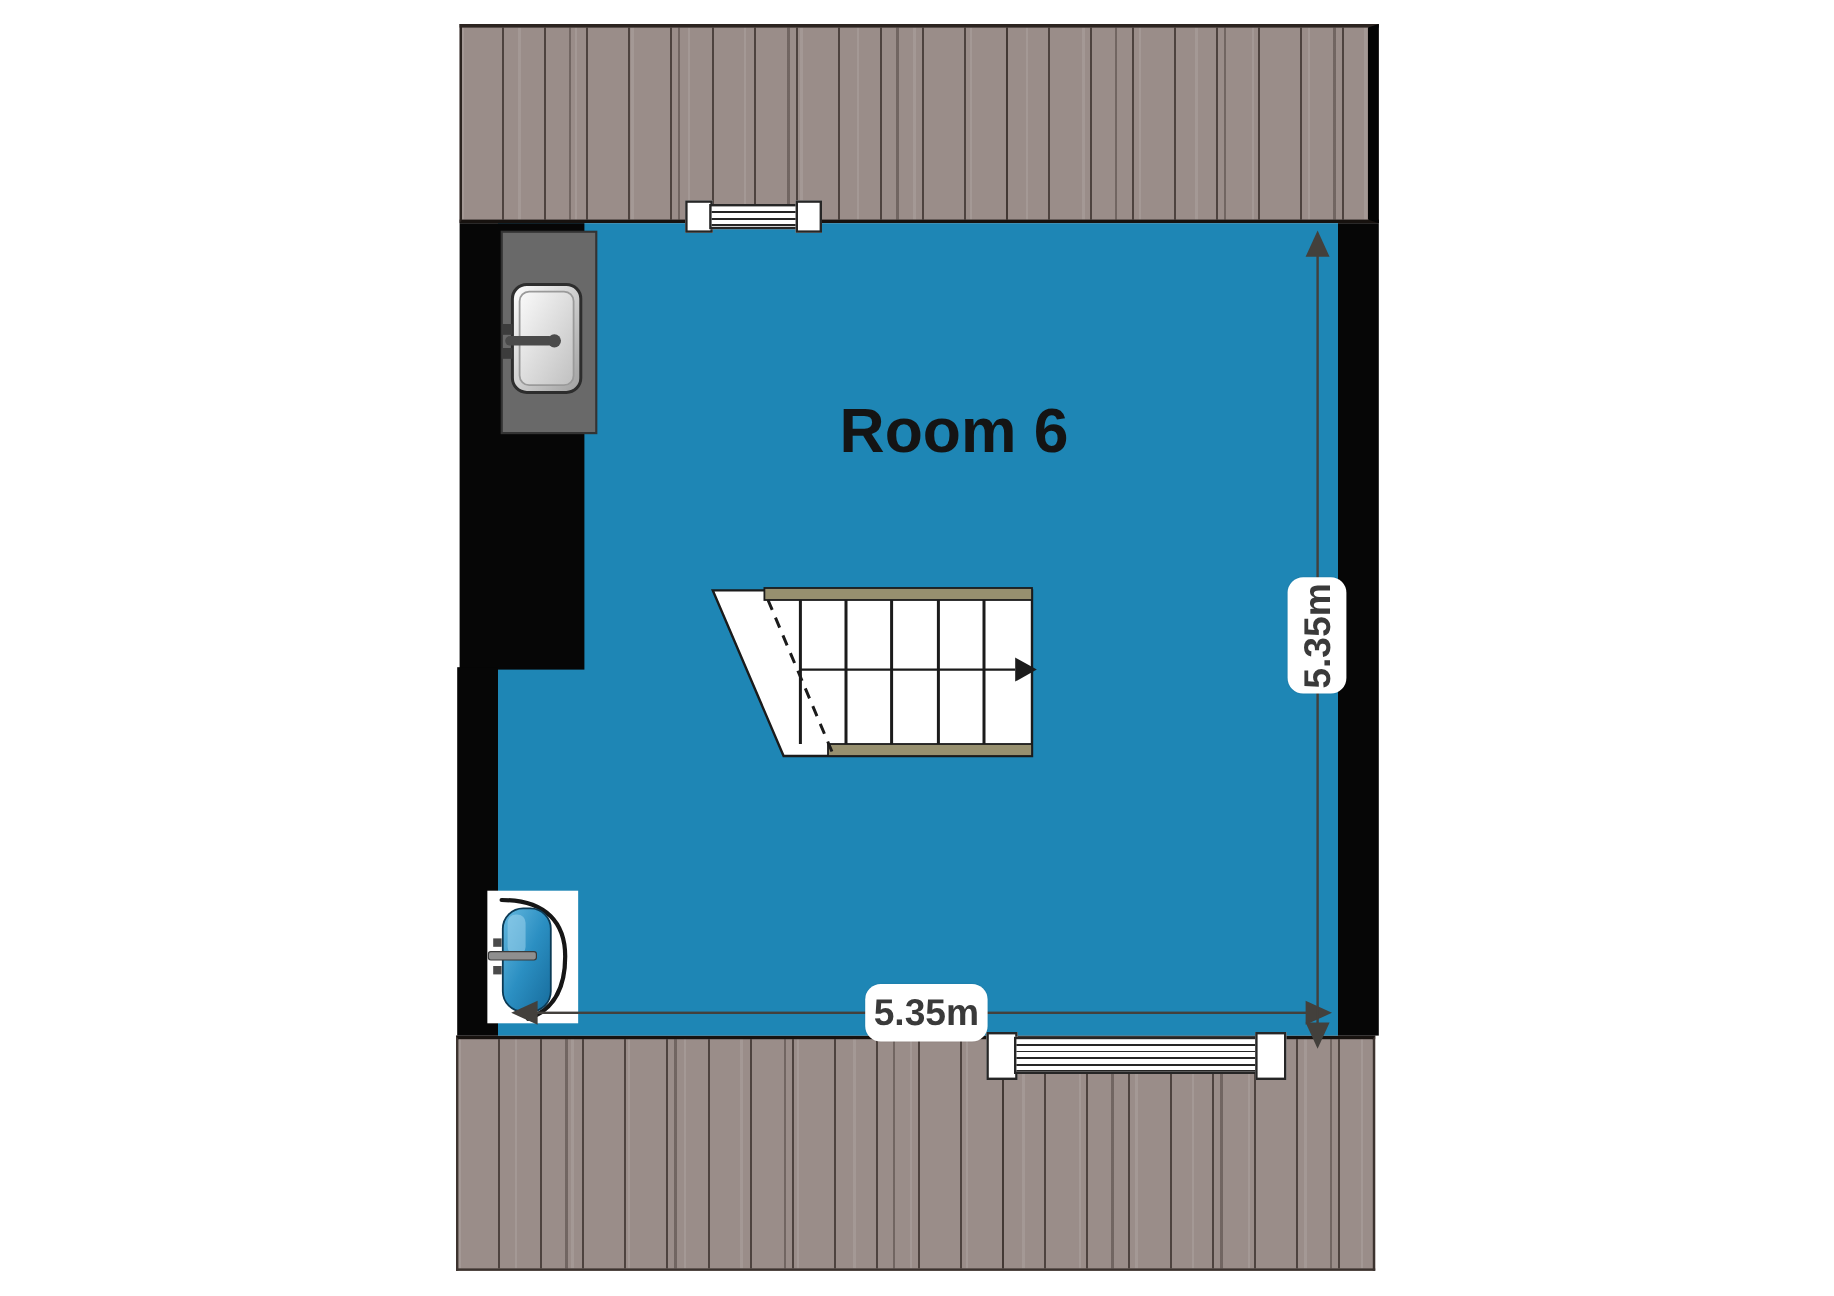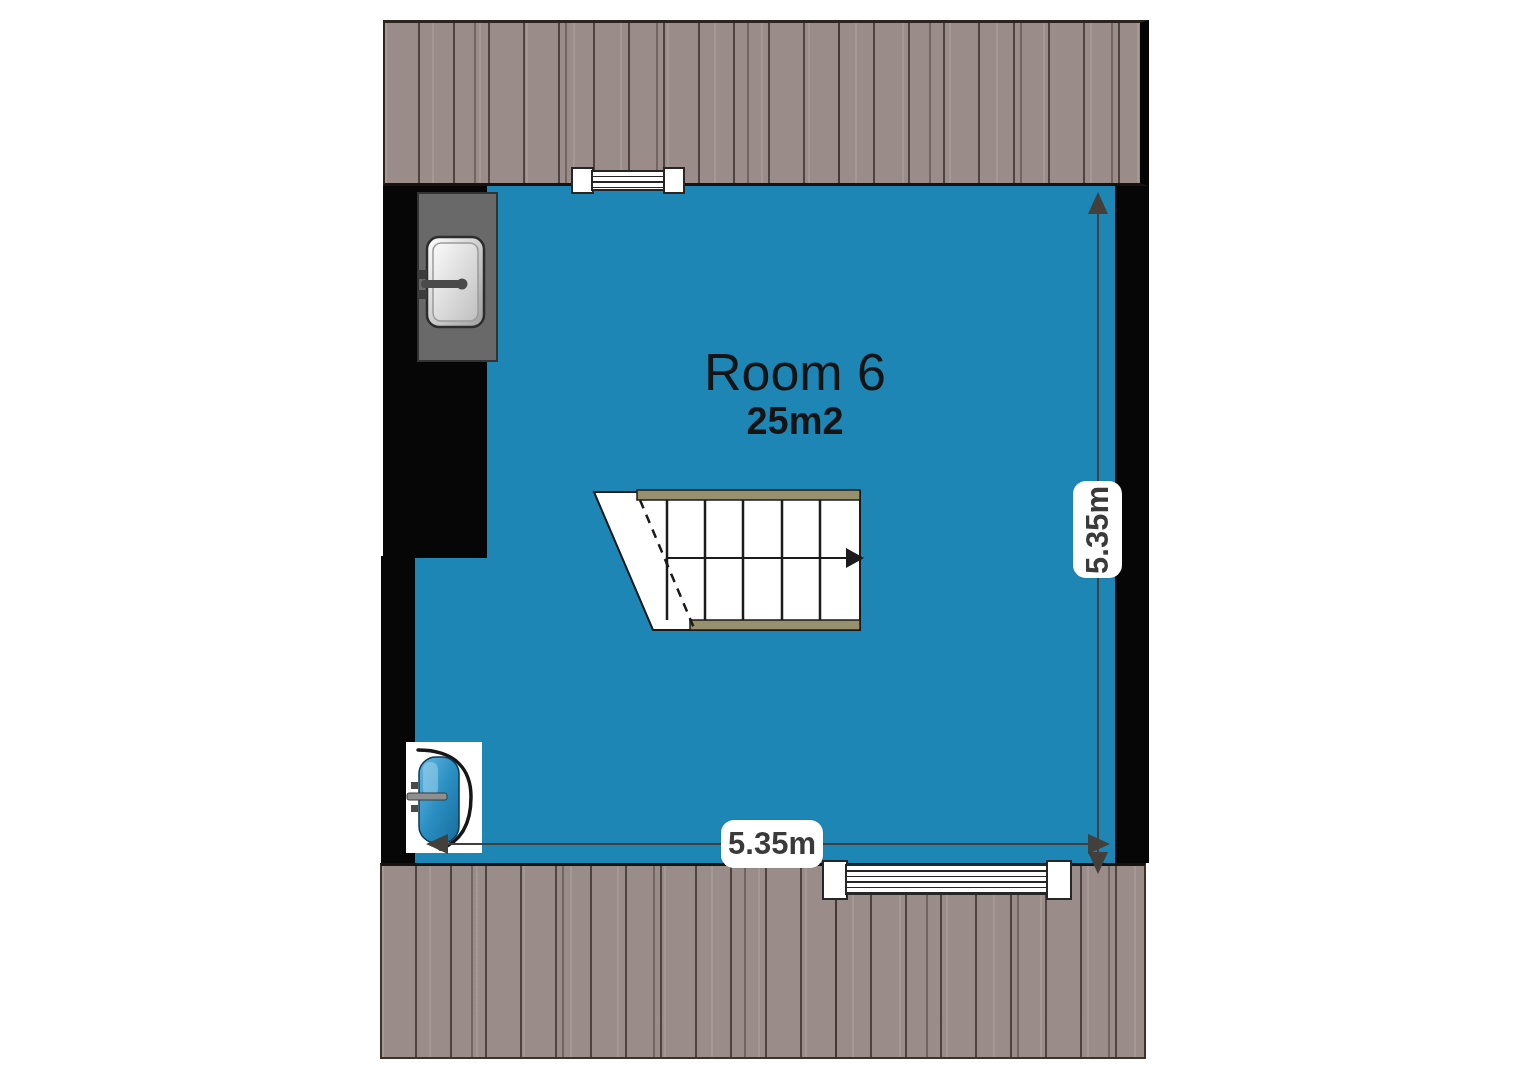--- a/index.html
+++ b/index.html
@@ -56,22 +56,22 @@
   .dim-label {
     background:#ffffff; border-radius:13px; color:#3a3a3a;
     display:flex; align-items:center; justify-content:center;
     font-size:31px; font-weight:bold; box-shadow:0 0 0 1px rgba(0,0,0,0.03);
   }
   .dim-label-h { left:721px; top:820px; width:102px; height:48px; }
   .dim-label-v { left:1073px; top:481px; width:49px; height:97px; }
   .dim-label-v span { transform:rotate(-90deg); white-space:nowrap; display:block; }
 
   
-  .room-title { left:615px; top:342px; width:360px; text-align:center;
-    font-size:52px; font-weight:normal; color:#141414; }
+  .room-title { left:615px; top:330px; width:360px; text-align:center;
+    font-size:52px; font-weight:bold; color:#141414; }
   .room-area  { left:615px; top:400px; width:360px; text-align:center;
     font-size:38px; font-weight:bold; color:#141414; }
 </style>
 </head>
 <body>
 
 <div class="canvas">
 
   <div class="abs roof roof-top"></div>
   <div class="abs roof roof-bottom"></div>
@@ -153,15 +153,14 @@
   <div class="abs tri tri-down"></div>
 
   <div class="abs dim-label dim-label-h">
     <span>5.35m</span>
   </div>
   <div class="abs dim-label dim-label-v">
     <span>5.35m</span>
   </div>
 
   <div class="abs room-title">Room 6</div>
-  <div class="abs room-area">25m2</div>
 
 </div>
 
 </body></html>

